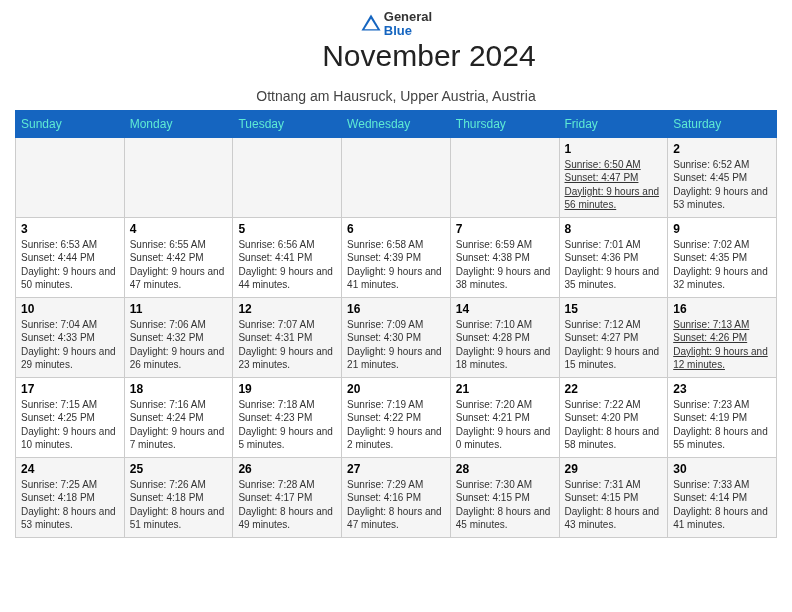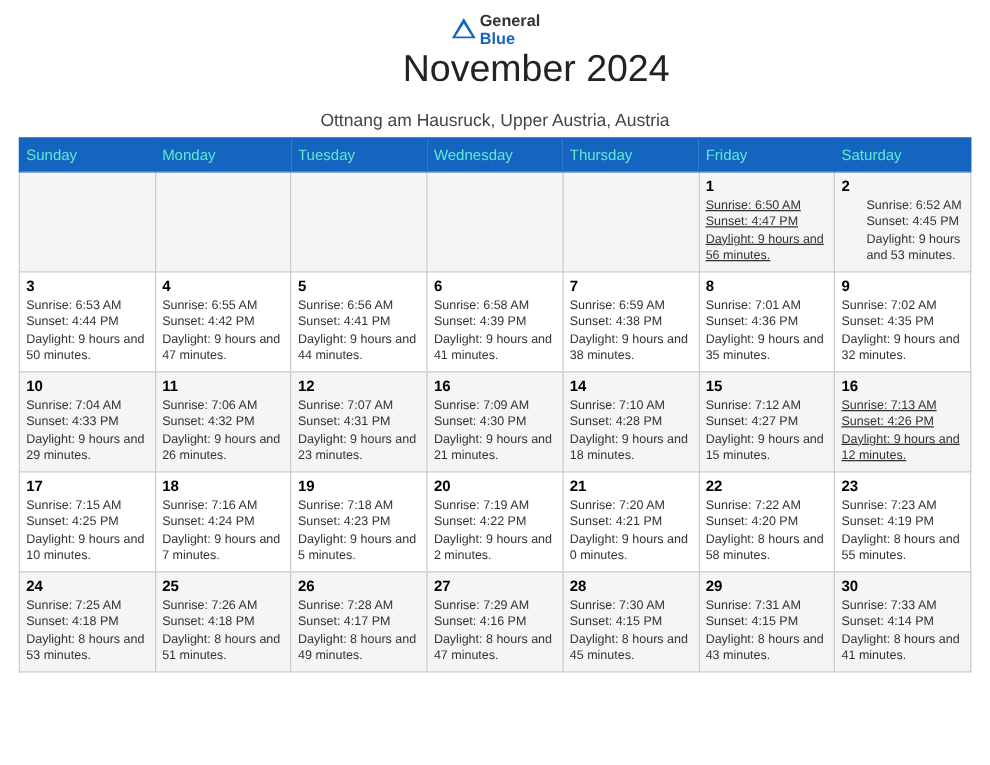--- a/index.html
+++ b/index.html
@@ -131,21 +131,21 @@
         <td class="empty-cell"></td>
         <td class="empty-cell"></td>
         <td>
           <span class="day-num">1</span>
           <div class="day-info" style="white-space: pre-line; text-decoration: underline;">Sunrise: 6:50 AM
 Sunset: 4:47 PM
 Daylight: 9 hours and 56 minutes.</div>
         </td>
         <td>
           <span class="day-num">2</span>
-          <div class="day-info" style="white-space: pre-line; margin-left: 20px;">Sunrise: 6:52 AM
+          <div class="day-info" style="white-space: pre-line;">Sunrise: 6:52 AM
 Sunset: 4:45 PM
 Daylight: 9 hours and 53 minutes.</div>
         </td>
       </tr>
       <tr>
         <td>
           <span class="day-num">3</span>
           <div class="day-info" style="white-space: pre-line;">Sunrise: 6:53 AM
 Sunset: 4:44 PM
 Daylight: 9 hours and 50 minutes.</div>

